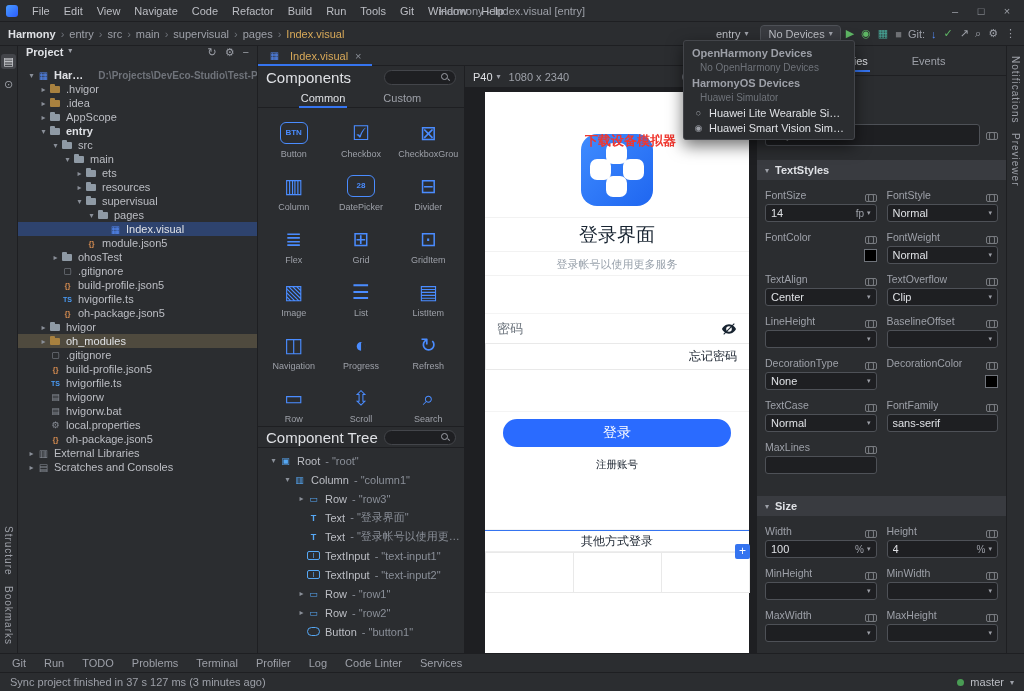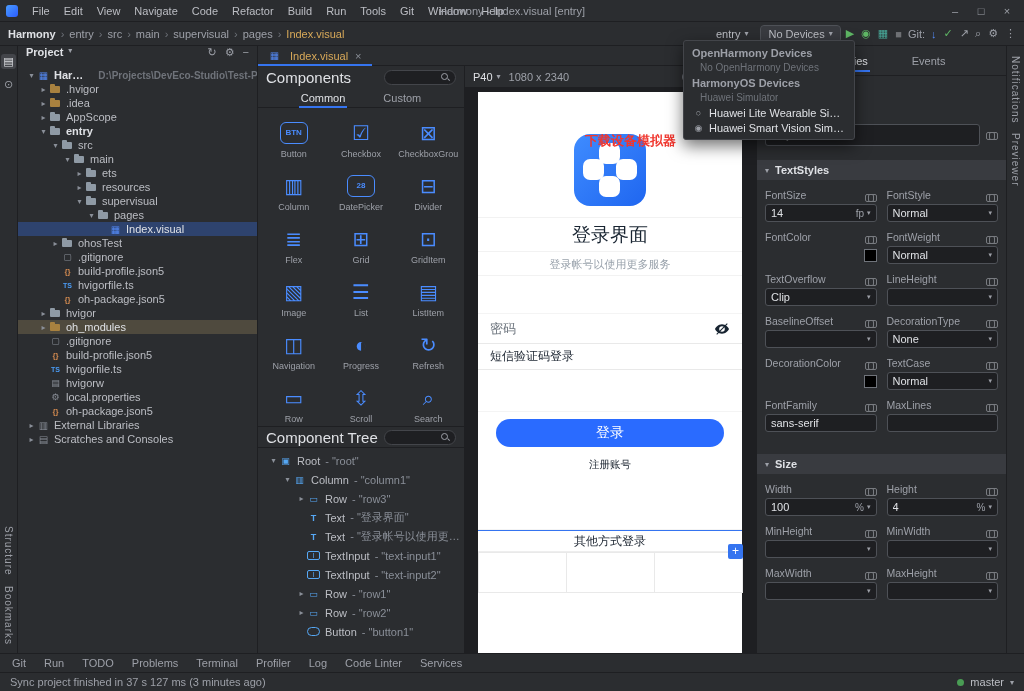--- a/index.html
+++ b/index.html
@@ -114,21 +114,21 @@
 
 .canvas{flex:1;display:flex;flex-direction:column;background:#1e1f22;min-width:0}
 .device-bar{height:22px;flex:none;display:flex;align-items:center;gap:8px;padding:0 8px;background:#2b2d30;border-bottom:1px solid #1e1f22;font-size:11px}
 .db-device{display:inline-flex;align-items:center;gap:4px;color:#dfe1e5;cursor:pointer}
 .db-res{color:#9da0a8}
 .db-zoomgrp{margin-left:auto;display:flex;align-items:center;gap:5px}
 .zoombtn{width:12px;height:12px;border:1px solid #6f737a;border-radius:50%;color:#9da0a8;font-size:9px;line-height:10px;text-align:center;cursor:pointer}
 .db-zoom{color:#bcbec4}
 .db-collapse{color:#6f737a;cursor:pointer;font-size:9px}
 .canvas-body{position:relative;flex:1;overflow:hidden}
-.phone{position:relative;width:264px;margin:4px 0 0 13px;background:#fff;height:565px;color:#182431}
+.phone{position:relative;width:264px;margin:4px 0 0 20px;background:#fff;height:565px;color:#182431}
 .ann{position:absolute;left:120px;top:44px;color:var(--annotation_red,#f0372f);font-size:13px;font-weight:700;z-index:5}
 .pb{position:relative}
 .sp30{height:30px}
 .icon-row{height:96px;display:flex;align-items:center;justify-content:center;border-bottom:1px solid #f2f2f2}
 .app-icon{width:72px;height:72px;border-radius:16px;background:linear-gradient(135deg,#3f8cff,#1f66f0);position:relative}
 .petal{position:absolute;width:21px;height:21px;background:#fff;border-radius:7px}
 .petal.p1{left:25px;top:9px}.petal.p2{left:42px;top:25px}.petal.p3{left:25px;top:42px}.petal.p4{left:9px;top:25px}
 .p-title{height:34px;line-height:34px;text-align:center;font-size:19px;color:#182431;font-weight:500;border-bottom:1px solid #f2f2f2}
 .p-sub{height:24px;line-height:24px;text-align:center;font-size:11px;color:#98a1ab;border-bottom:1px solid #f2f2f2}
 .empty38{height:38px;border-bottom:1px solid #f4f4f4}
@@ -369,20 +369,26 @@
 
           </div>
 
           <div class="trow selected" style="--indent: 6;">
             <span class="chev"></span>
             <span class="pico ico-visual"></span>
             <span class="tlabel">Index.visual</span>
 
           </div>
 
+          <div class="trow" style="--indent: 4;">
+            <span class="chev"></span>
+            <span class="pico ico-json"></span>
+            <span class="tlabel">module.json5</span>
+
+          </div>
 
           <div class="trow" style="--indent: 2;">
             <span class="chev">▸</span>
             <span class="pico ico-folder"></span>
             <span class="tlabel">ohosTest</span>
 
           </div>
 
           <div class="trow" style="--indent: 2;">
             <span class="chev"></span>
@@ -447,20 +453,26 @@
 
           </div>
 
           <div class="trow" style="--indent: 1;">
             <span class="chev"></span>
             <span class="pico ico-file"></span>
             <span class="tlabel">hvigorw</span>
 
           </div>
 
+          <div class="trow" style="--indent: 1;">
+            <span class="chev"></span>
+            <span class="pico ico-file"></span>
+            <span class="tlabel">hvigorw.bat</span>
+
+          </div>
 
           <div class="trow" style="--indent: 1;">
             <span class="chev"></span>
             <span class="pico ico-props"></span>
             <span class="tlabel">local.properties</span>
 
           </div>
 
           <div class="trow" style="--indent: 1;">
             <span class="chev"></span>
@@ -710,21 +722,21 @@
               <div class="pb p-sub">登录帐号以使用更多服务</div>
               <div class="pb empty38"></div>
               <div class="pb p-input pw">
                 <span>密码</span>
                 <svg class="eye" viewBox="0 0 24 24" width="16" height="16">
                   <path fill="#182431" d="M12 5c-5.5 0-9.4 4.3-10.5 7 1.1 2.7 5 7 10.5 7s9.4-4.3 10.5-7C21.4 9.3 17.5 5 12 5zm0 11.2A4.2 4.2 0 1 1 16.2 12 4.2 4.2 0 0 1 12 16.2z"></path>
                   <path stroke="#182431" stroke-width="1.6" d="M4 20 20 4"></path>
                 </svg>
               </div>
               <div class="pb p-links">
-                <span class="lcell">短信验证码登录</span>
+                <span class="lcell r">忘记密码</span>
               </div>
               <div class="pb empty42"></div>
               <div class="pb btnrow">
                 <div class="login-btn">登录</div>
               </div>
               <div class="pb p-reg">注册账号</div>
               <div class="pb empty56"></div>
               <div class="pb p-other">其他方式登录</div>
               <div class="pgrid">
                 <div class="pg"></div>
@@ -801,20 +813,32 @@
               <span class="link-icon"></span>
             </div>
             <div class="f-control">
               <span class="f-value">Normal</span>
 
               <span class="f-caret">▾</span>
 
             </div>
           </div>
 
+          <div class="field t-select">
+            <div class="f-label-row">
+              <span class="f-label">TextAlign</span>
+              <span class="link-icon"></span>
+            </div>
+            <div class="f-control">
+              <span class="f-value">Center</span>
+
+              <span class="f-caret">▾</span>
+
+            </div>
+          </div>
 
           <div class="field t-select">
             <div class="f-label-row">
               <span class="f-label">TextOverflow</span>
               <span class="link-icon"></span>
             </div>
             <div class="f-control">
               <span class="f-value">Clip</span>
 
               <span class="f-caret">▾</span>

